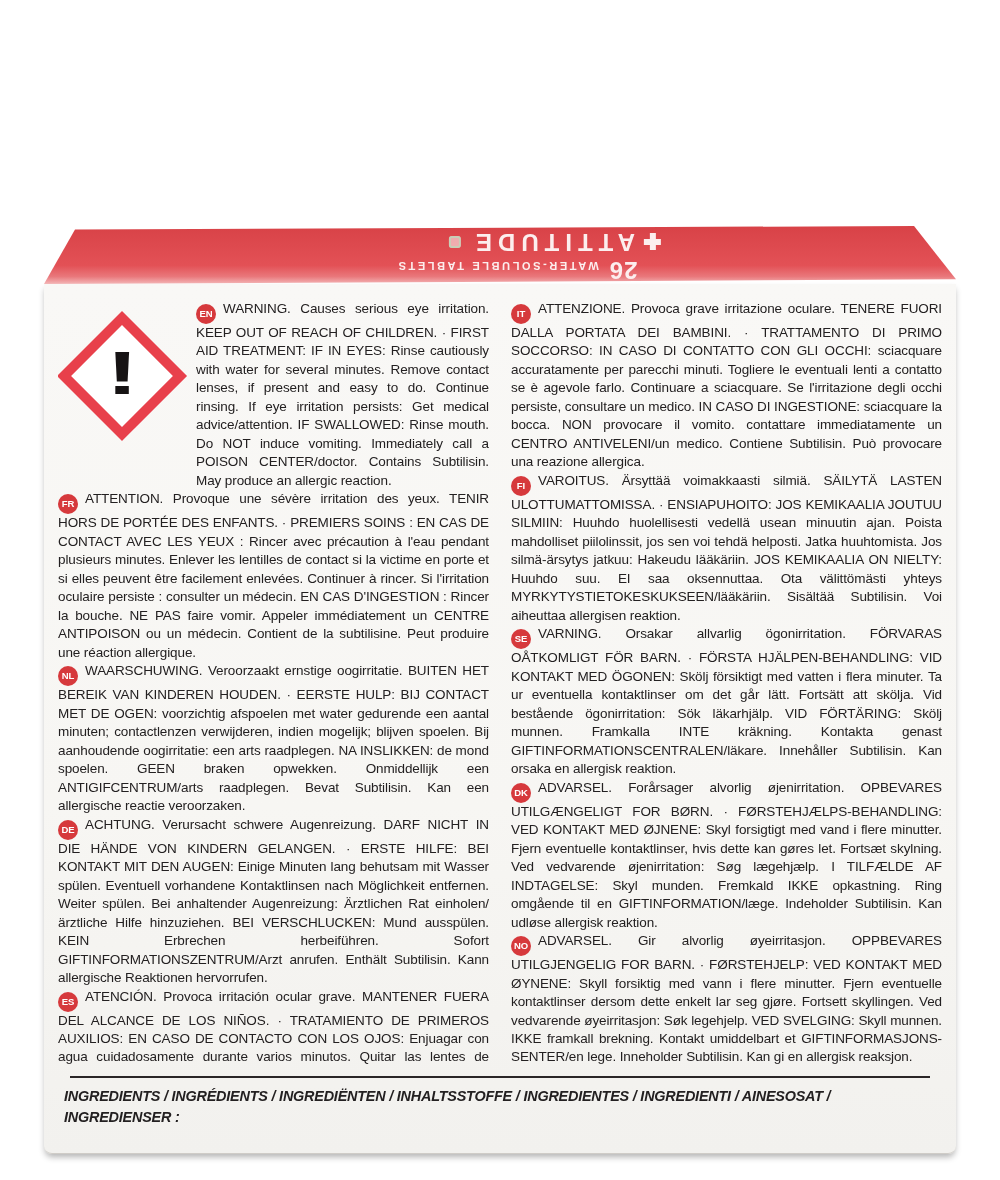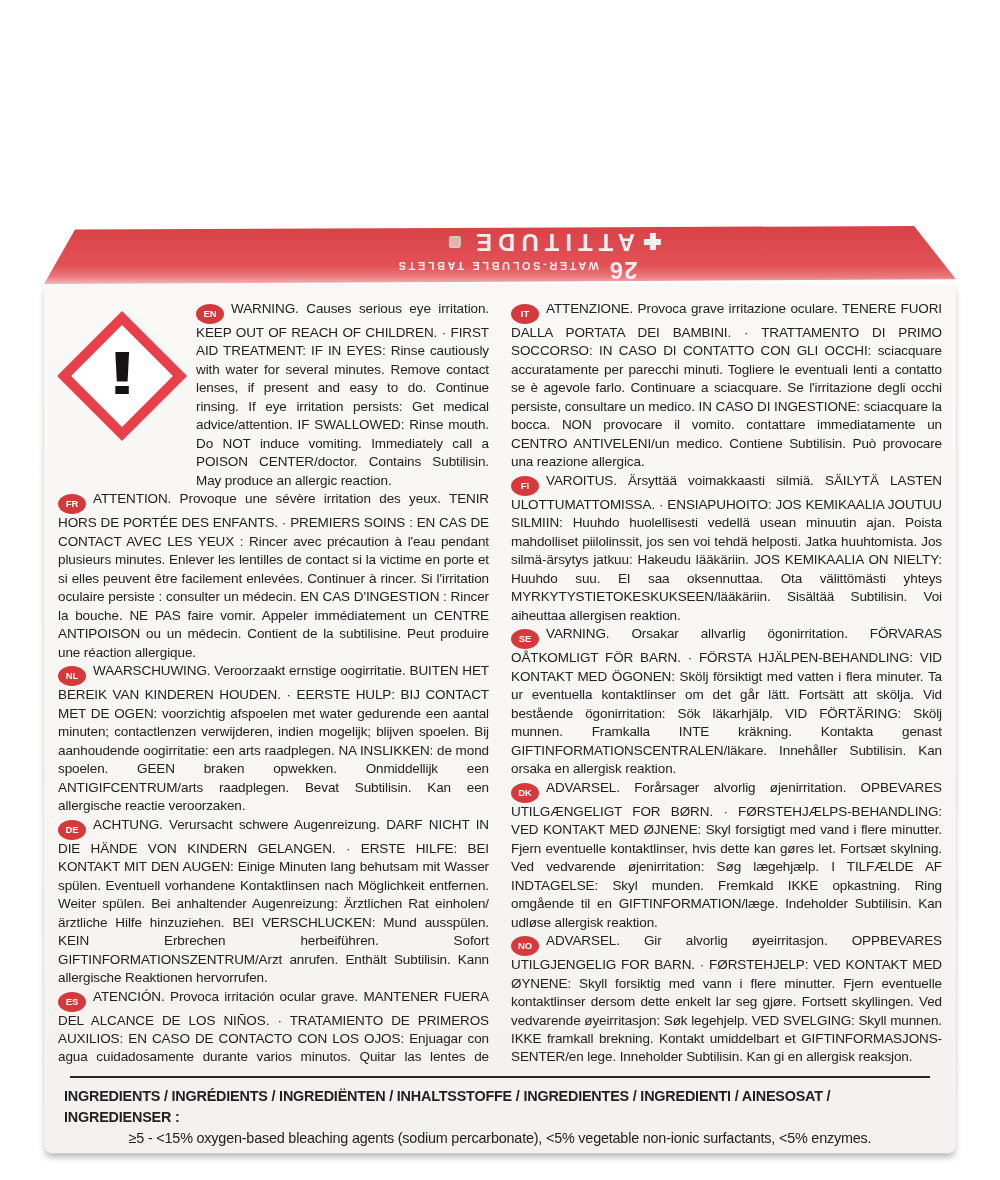--- a/index.html
+++ b/index.html
@@ -54,28 +54,28 @@
     font-size:62px;font-weight:900;color:#161314;line-height:1;
     font-family:"Liberation Sans", sans-serif;padding-bottom:6px;
   }
   
   .sec{
     font-size:13.5px;line-height:1.37;text-align:justify;color:var(--ink);
     letter-spacing:-0.1px;
   }
   .sec .bold{font-weight:400;}
   .badge{
-    display:inline-block;width:28px;height:20px;line-height:20px;border-radius:50%;
+    display:inline-block;width:20px;height:20px;line-height:20px;border-radius:50%;
     background:var(--badge-red);color:#fff;font-size:9.5px;font-weight:700;
     text-align:center;margin-right:7px;vertical-align:-4px;letter-spacing:0;
   }
   
   .divider{border-top:2.5px solid #2a2627;margin:10px 12px 8px 12px;}
   .ingredients{padding:0 6px;}
-  .ing-heading{font-size:14.4px;font-weight:700;line-height:1.45;letter-spacing:-0.2px;}
+  .ing-heading{font-size:14.4px;font-weight:700;line-height:1.45;letter-spacing:-0.2px;font-style:italic;}
   .ing-line{font-size:14.4px;line-height:1.45;text-align:center;letter-spacing:-0.2px;}
 </style>
 </head>
 <body>
 
 <div class="box">
 
   <div class="flap">
     <div class="flap-inner">
       <div class="flap-line1">
@@ -114,16 +114,15 @@
           <p class="sec"><span class="badge">SE</span><span class="bold">VARNING.</span><span> Orsakar allvarlig ögonirritation. FÖRVARAS OÅTKOMLIGT FÖR BARN. · </span><span class="bold">FÖRSTA HJÄLPEN-BEHANDLING:</span><span> VID KONTAKT MED ÖGONEN: Skölj försiktigt med vatten i flera minuter. Ta ur eventuella kontaktlinser om det går lätt. Fortsätt att skölja. Vid bestående ögonirritation: Sök läkarhjälp. VID FÖRTÄRING: Skölj munnen. Framkalla INTE kräkning. Kontakta genast GIFTINFORMATIONSCENTRALEN/läkare. Innehåller Subtilisin. Kan orsaka en allergisk reaktion.</span></p>
           <p class="sec"><span class="badge">DK</span><span class="bold">ADVARSEL.</span><span> Forårsager alvorlig øjenirritation. OPBEVARES UTILGÆNGELIGT FOR BØRN. · </span><span class="bold">FØRSTEHJÆLPS-BEHANDLING:</span><span> VED KONTAKT MED ØJNENE: Skyl forsigtigt med vand i flere minutter. Fjern eventuelle kontaktlinser, hvis dette kan gøres let. Fortsæt skylning. Ved vedvarende øjenirritation: Søg lægehjælp. I TILFÆLDE AF INDTAGELSE: Skyl munden. Fremkald IKKE opkastning. Ring omgående til en GIFTINFORMATION/læge. Indeholder Subtilisin. Kan udløse allergisk reaktion.</span></p>
           <p class="sec"><span class="badge">NO</span><span class="bold">ADVARSEL.</span><span> Gir alvorlig øyeirritasjon. OPPBEVARES UTILGJENGELIG FOR BARN. · </span><span class="bold">FØRSTEHJELP: VED KONTAKT MED ØYNENE:</span><span> Skyll forsiktig med vann i flere minutter. Fjern eventuelle kontaktlinser dersom dette enkelt lar seg gjøre. Fortsett skyllingen. Ved vedvarende øyeirritasjon: Søk legehjelp. VED SVELGING: Skyll munnen. IKKE framkall brekning. Kontakt umiddelbart et GIFTINFORMASJONS-SENTER/en lege. Inneholder Subtilisin. Kan gi en allergisk reaksjon.</span></p>
         </div>
     </div>
 
     <div class="divider"></div>
 
     <div class="ingredients">
       <div class="ing-heading">INGREDIENTS / INGRÉDIENTS / INGREDIËNTEN / INHALTSSTOFFE / INGREDIENTES / INGREDIENTI / AINESOSAT / INGREDIENSER :</div>
-      <div class="ing-line">≥5 - &lt;15% oxygen-based bleaching agents (sodium percarbonate), &lt;5% vegetable non-ionic surfactants, &lt;5% enzymes.</div>
     </div>
   </div>
 </div>
 
 </body></html>

